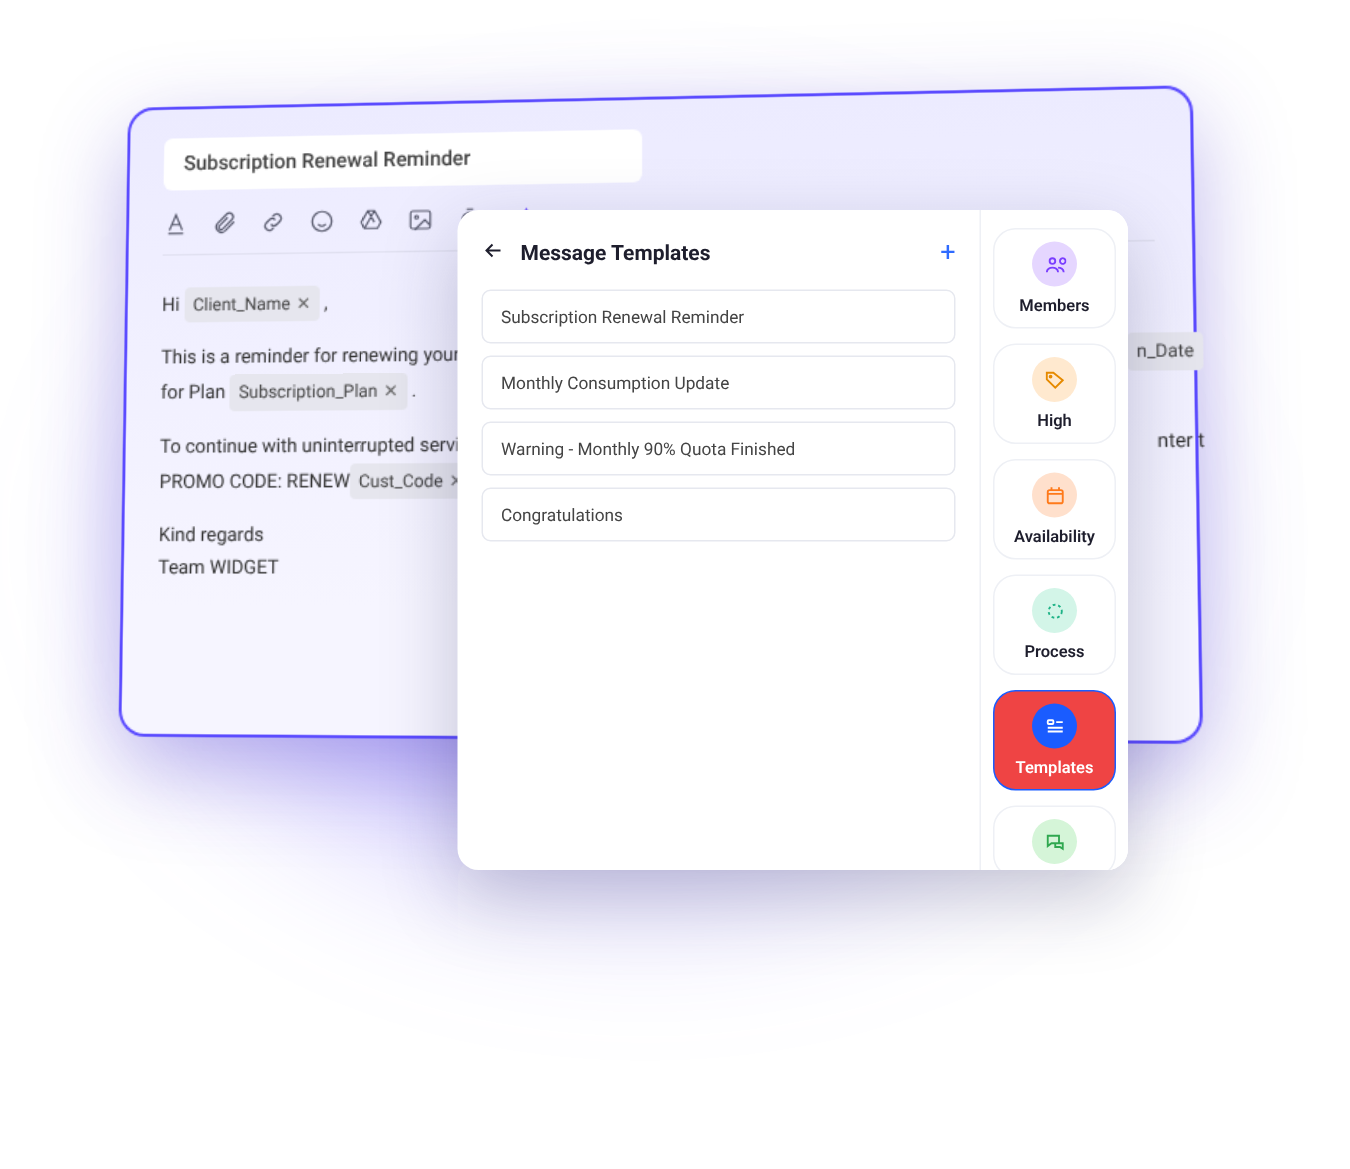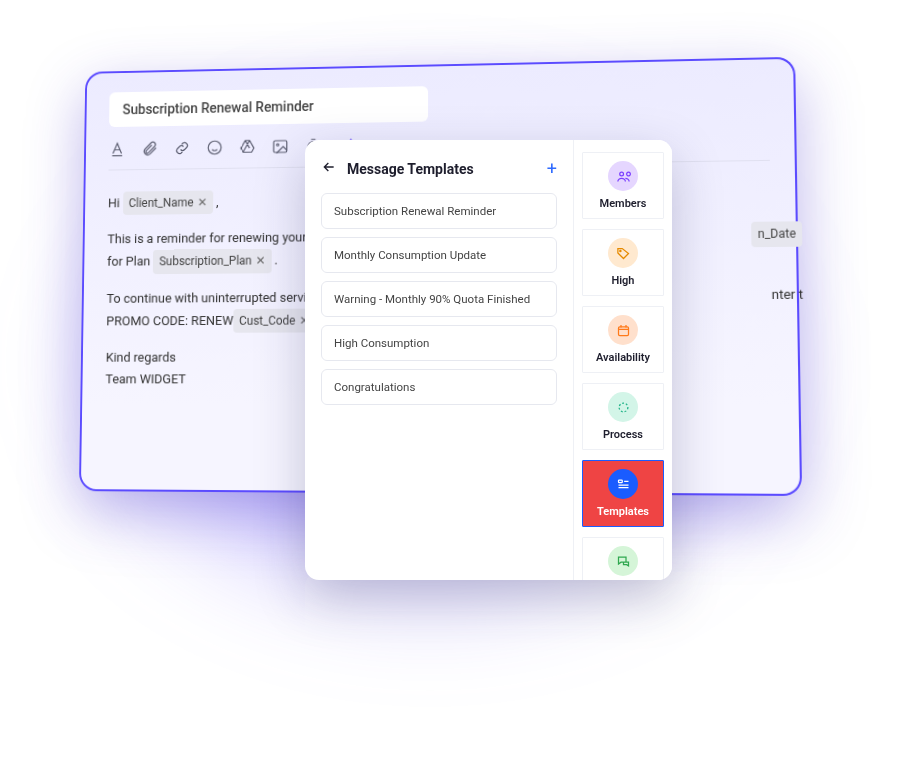--- a/index.html
+++ b/index.html
@@ -69,21 +69,21 @@
     font-size: 12px;
     color: #444;
     gap: 4px;
   }
   .chip .x { font-size: 12px; color: #666; cursor:pointer; }
 
   
   .popover {
     position: absolute;
     top: 140px; left: 305px;
-    width: 367px; height: 440px;
+    width: 447px; height: 440px;
     background: #fff;
     border-radius: 14px;
     box-shadow: 0 18px 50px rgba(40,40,90,0.25);
     display: flex;
     z-index: 2;
     overflow: hidden;
   }
   .popover-left {
     flex: 1;
     padding: 18px 16px;
@@ -117,21 +117,21 @@
     padding: 12px 8px;
     display: flex;
     flex-direction: column;
     gap: 10px;
     background: #fff;
   }
   .rail-item {
     display:flex; flex-direction:column; align-items:center; gap:6px;
     padding: 8px 4px;
     border: 1px solid #eef0f5;
-    border-radius: 1px;
+    border-radius: 15px;
     cursor:pointer;
   }
   .rail-item.active {
     background: #ef4444;
     border-color:#1a5cff;
   }
   .rail-icon {
     width: 30px; height:30px; border-radius:50%;
     display:flex; align-items:center; justify-content:center;
   }
@@ -249,21 +249,20 @@
         <span class="back"><svg viewBox="0 0 24 24">
               <path d="M19 12H5M11 18l-6-6 6-6"></path>
             </svg></span>
         <span class="title">Message Templates</span>
       </div>
       <span class="plus">+</span>
     </div>
     <div class="template-item">Subscription Renewal Reminder</div>
     <div class="template-item">Monthly Consumption Update</div>
     <div class="template-item">Warning - Monthly 90% Quota Finished</div>
-    <div class="template-item">High Consumption</div>
     <div class="template-item">Congratulations</div>
   </div>
 
   <div class="popover-right">
     <div class="rail-item">
       <span class="rail-icon" style="background:#e5d6ff">
         <svg viewBox="0 0 24 24" fill="none" stroke="#7b3fff" stroke-width="2">
             <circle cx="9" cy="8" r="3"></circle>
             <path d="M3 20c0-3 3-5 6-5s6 2 6 5M17 8a3 3 0 110 .01M15 15c3 0 6 2 6 5"></path>
           </svg>

